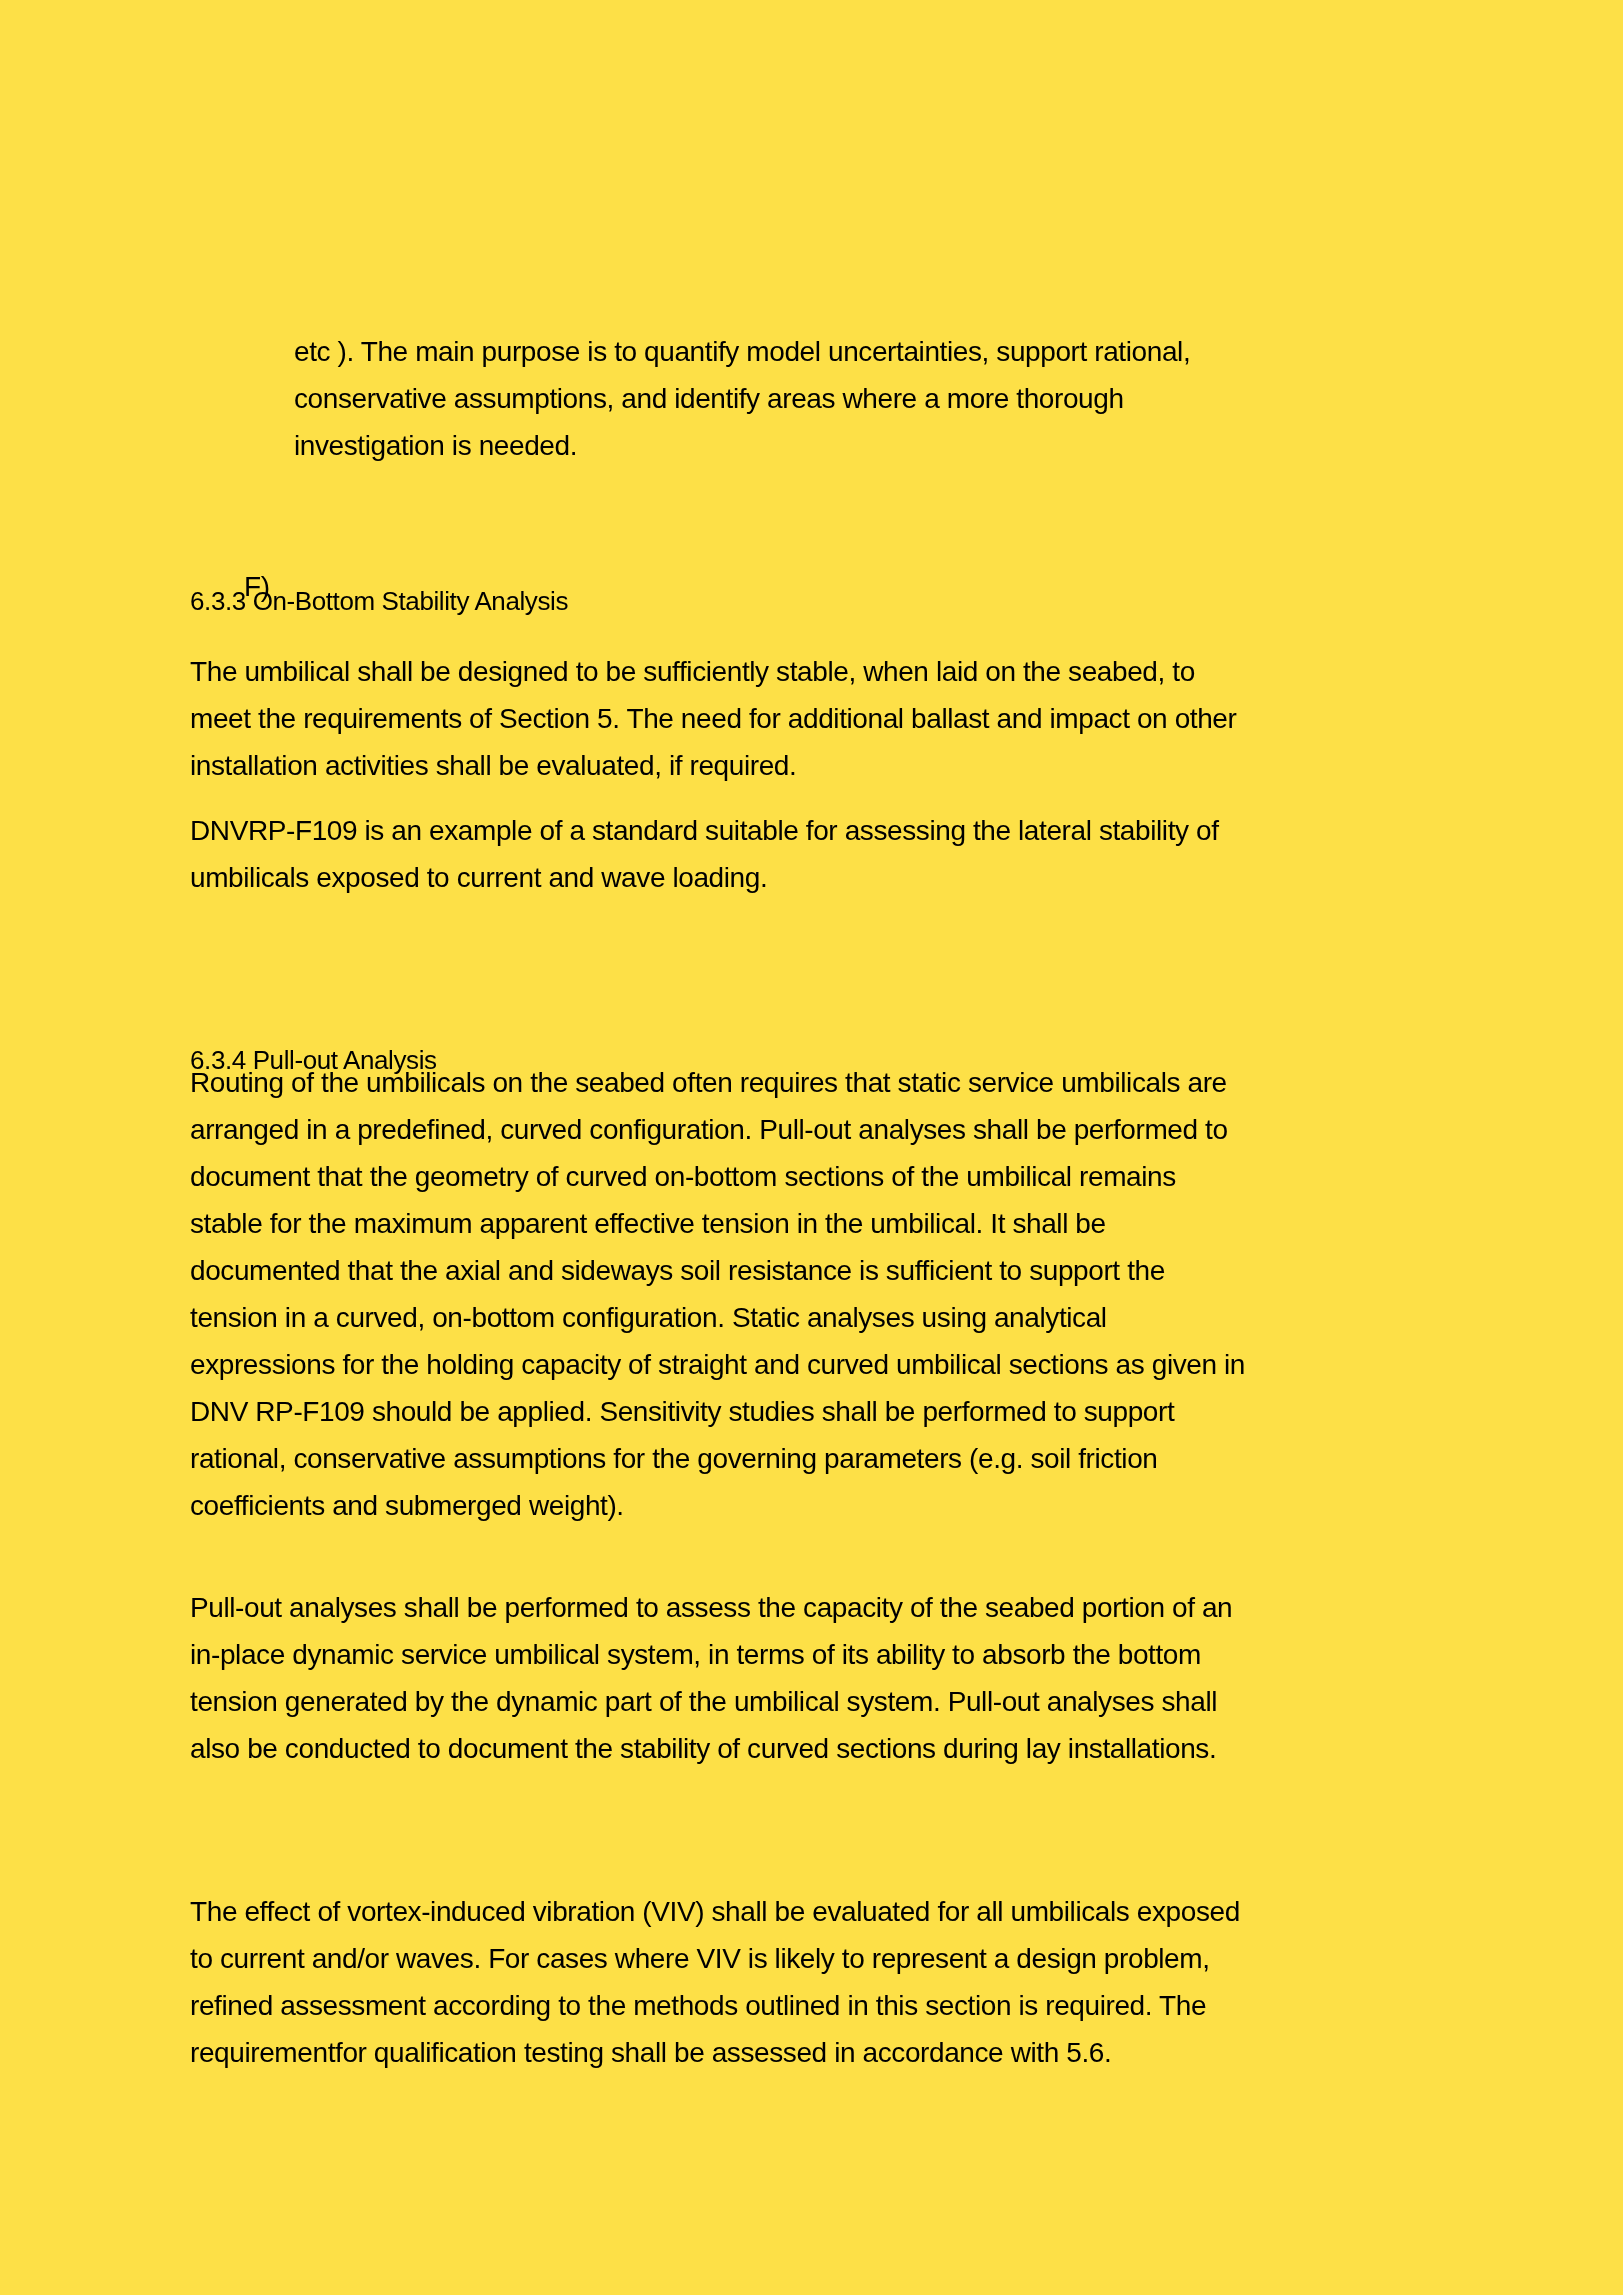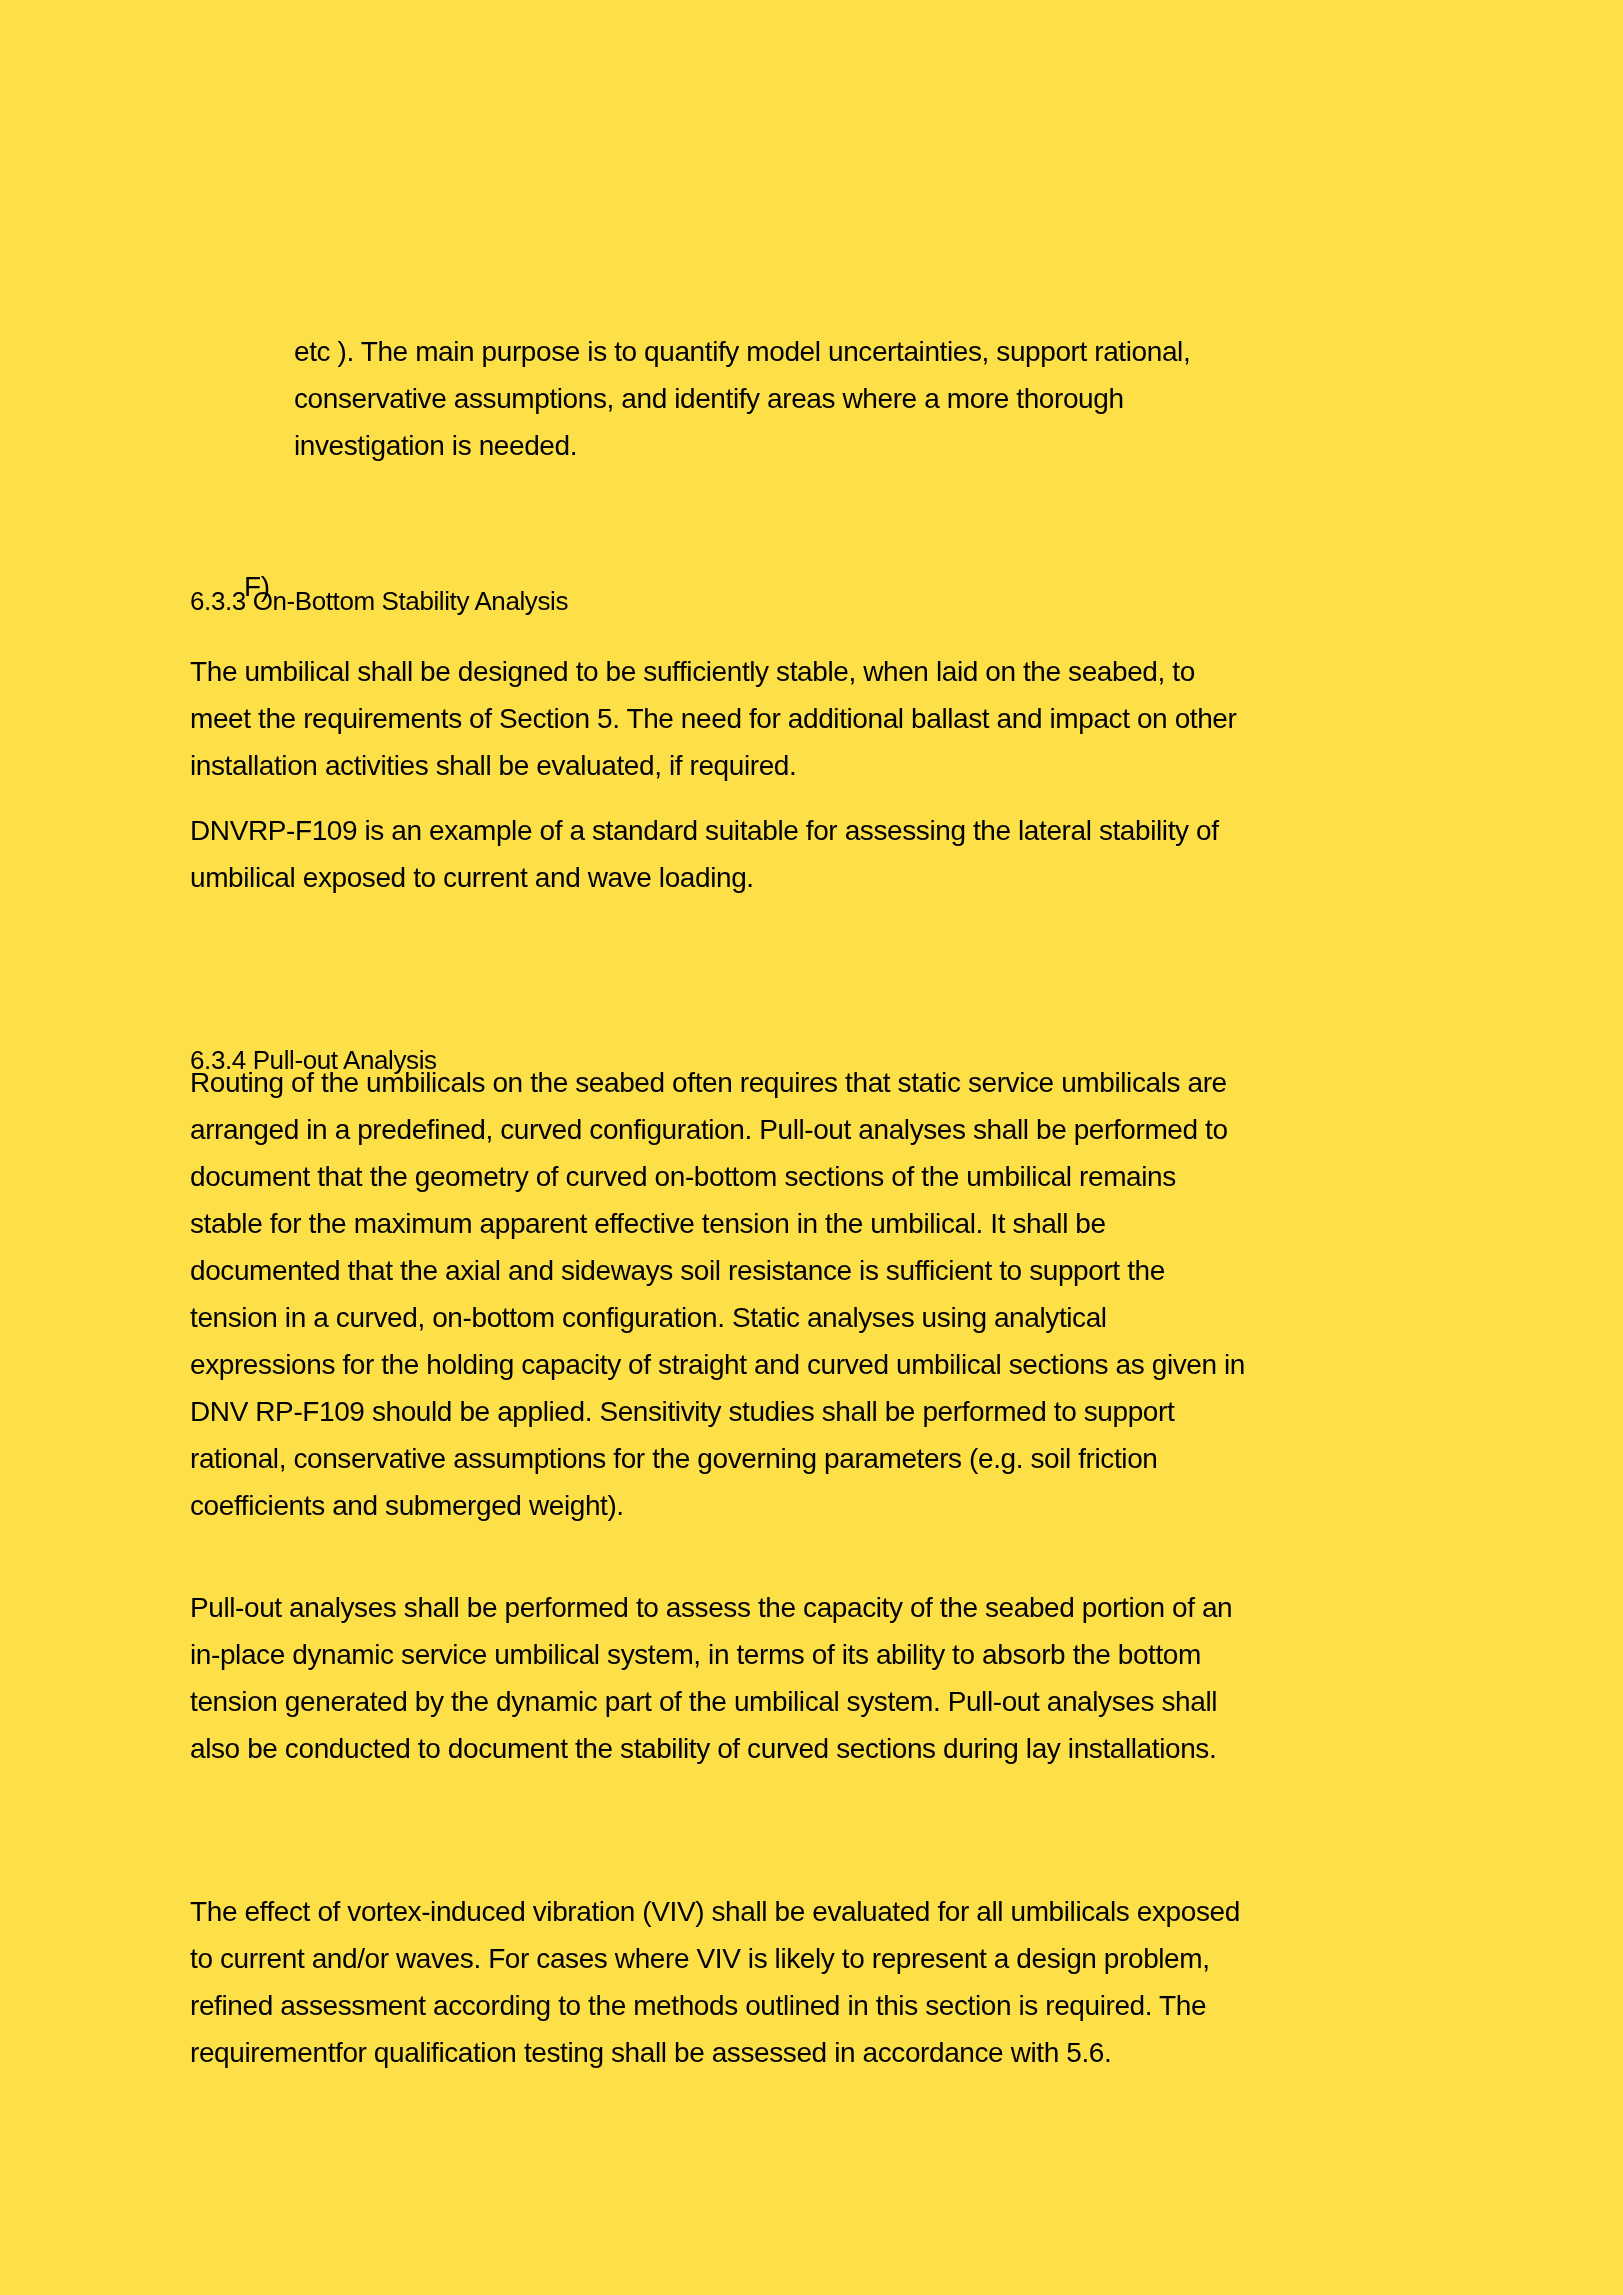--- a/index.html
+++ b/index.html
@@ -60,21 +60,21 @@
   </div>
 
 
   <div class="block heading-text margin-left" style="top: 578px;">6.3.3 On-Bottom Stability Analysis</div>
 
   <div class="block body-text margin-left" style="top: 648px;">The umbilical shall be designed to be sufficiently stable, when laid on the seabed, to
 meet the requirements of Section 5. The need for additional ballast and impact on other
 installation activities shall be evaluated, if required.</div>
 
   <div class="block body-text margin-left" style="top: 807px;">DNVRP-F109 is an example of a standard suitable for assessing the lateral stability of
-umbilical exposed to current and wave loading.</div>
+umbilicals exposed to current and wave loading.</div>
 
   <div class="block heading-text margin-left" style="top: 989px; margin-top: 48px;">6.3.4 Pull-out Analysis</div>
 
   <div class="block body-text margin-left" style="top: 1059px;">Routing of the umbilicals on the seabed often requires that static service umbilicals are
 arranged in a predefined, curved configuration. Pull-out analyses shall be performed to
 document that the geometry of curved on-bottom sections of the umbilical remains
 stable for the maximum apparent effective tension in the umbilical. It shall be
 documented that the axial and sideways soil resistance is sufficient to support the
 tension in a curved, on-bottom configuration. Static analyses using analytical
 expressions for the holding capacity of straight and curved umbilical sections as given in

